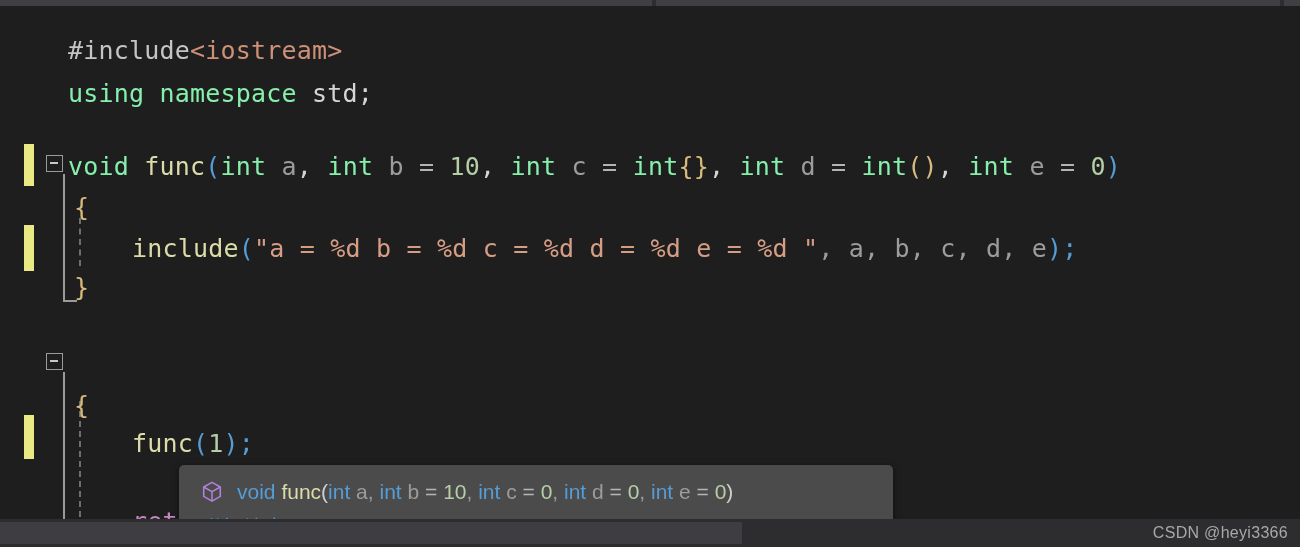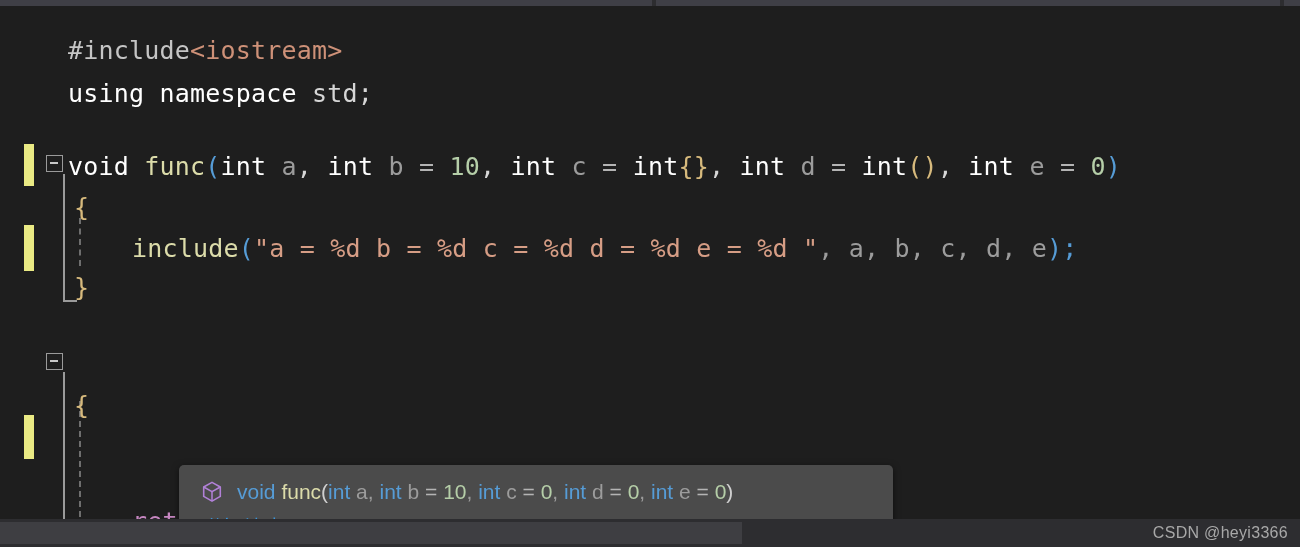--- a/index.html
+++ b/index.html
@@ -87,21 +87,21 @@
     position: absolute;
     white-space: pre;
     font-family: "DejaVu Sans Mono", "Liberation Mono", monospace;
     font-size: 25px;
     line-height: 25px;
     letter-spacing: 0.2px;
   }
   
   .t-plain   { color: #d6d6d6; }
   .t-pp      { color: #c5c5c5; }
-  .t-kw      { color: #ffffff; }
+  .t-kw      { color: #86efac; }
   .t-ctrl    { color: #c586c0; }
   .t-fn      { color: #dcdcaa; }
   .t-var     { color: #9c9c9c; }
   .t-num     { color: #b5cea8; }
   .t-str     { color: #d69d85; }
   .t-punct   { color: #d6d6d6; }
   .t-brace   { color: #d7ba7d; }
   .t-paren   { color: #569cd6; }
   .t-op      { color: #b4b4b4; }
   .t-inc     { color: #ce9178; }
@@ -209,20 +209,21 @@
 
     <div class="code-line t-brace" style="left:74px; top:162px;">{</div>
 
     <div class="code-line" style="left:132px; top:203px;"><span class="t-fn">include</span><span class="t-paren">(</span><span class="t-str">"a = %d b = %d c = %d d = %d e = %d "</span><span class="t-var">, a, b, c, d, e</span><span class="t-paren">);</span></div>
 
     <div class="code-line t-brace" style="left:74px; top:242px;">}</div>
 
 
     <div class="code-line t-brace" style="left:74px; top:360px;">{</div>
 
+    <div class="code-line" style="left:132px; top:398px;"><span class="t-fn">func</span><span class="t-paren">(</span><span class="t-num">1</span><span class="t-paren">);</span></div>
 
     <div class="code-line t-ctrl" style="left:132px; top:476px;">ret</div>
 
     <div class="code-line t-brace" style="left:68px; top:508px;">}</div>
 
     <div class="tooltip">
       <div class="tt-row1">
         <span class="tt-icon">
           <svg width="20" height="22" viewBox="0 0 20 22" aria-hidden="true">
             <path d="M10 1.4 L18.3 6 L18.3 15.4 L10 20.1 L1.7 15.4 L1.7 6 Z" fill="none" stroke="#b180d7" stroke-width="1.6" stroke-linejoin="round"></path>

